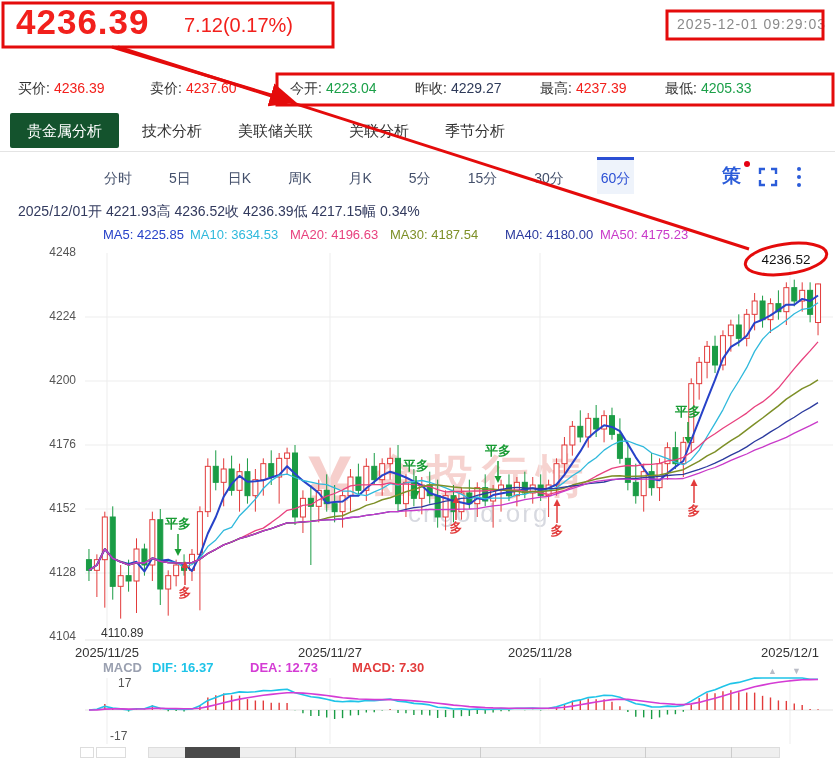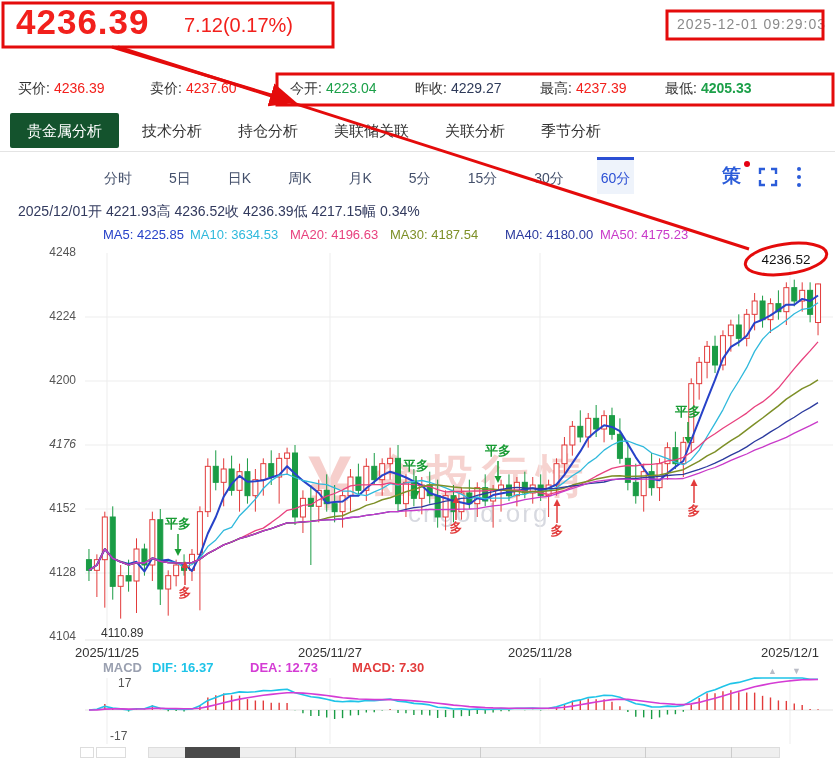--- a/index.html
+++ b/index.html
@@ -68,27 +68,26 @@
   <div class="abs" id="big-price">4236.39</div>
   <div class="abs" id="price-change">7.12(0.17%)</div>
   <div class="abs" id="timestamp">2025-12-01 09:29:03</div>
 
   <div id="quote-bar">
       <div class="q-item" style="left: 18px;"><span class="q-label">买价:</span><span class="q-value" style="color: rgb(242, 32, 28); font-weight: normal;">4236.39</span></div>
       <div class="q-item" style="left: 150px;"><span class="q-label">卖价:</span><span class="q-value" style="color: rgb(242, 32, 28); font-weight: normal;">4237.60</span></div>
       <div class="q-item" style="left: 290px;"><span class="q-label">今开:</span><span class="q-value" style="color: rgb(28, 160, 73); font-weight: normal;">4223.04</span></div>
       <div class="q-item" style="left: 415px;"><span class="q-label">昨收:</span><span class="q-value" style="color: rgb(46, 58, 89); font-weight: normal;">4229.27</span></div>
       <div class="q-item" style="left: 540px;"><span class="q-label">最高:</span><span class="q-value" style="color: rgb(242, 32, 28); font-weight: normal;">4237.39</span></div>
-      <div class="q-item" style="left: 665px;"><span class="q-label">最低:</span><span class="q-value" style="color: rgb(28, 160, 73); font-weight: bold;">4205.33</span></div>
+      <div class="q-item" style="left: 665px;"><span class="q-label">最低:</span><span class="q-value" style="color: rgb(28, 160, 73); font-weight: normal;">4205.33</span></div>
     </div>
 
   <div class="abs" id="nav-tabs">
       <div class="nav-tab active">贵金属分析</div>
       <div class="nav-tab">技术分析</div>
-      <div class="nav-tab">持仓分析</div>
       <div class="nav-tab">美联储关联</div>
       <div class="nav-tab">关联分析</div>
       <div class="nav-tab">季节分析</div>
     </div>
   <div class="abs" id="nav-border"></div>
 
   <div class="abs" id="period-tabs">
       <div class="p-tab">分时</div>
       <div class="p-tab">5日</div>
       <div class="p-tab">日K</div>
@@ -459,21 +458,21 @@
       <line x1="810.1129032258065" y1="710" x2="810.1129032258065" y2="709.1204305816368" stroke="#e23b3b" stroke-width="1.4"></line>
       <line x1="818.0376344086021" y1="710" x2="818.0376344086021" y2="709.2855930723504" stroke="#e23b3b" stroke-width="1.4"></line>
       <path d="M89.0,710.0L96.9,709.3L104.8,706.2L112.7,708.1L120.7,708.9L128.6,709.9L136.5,708.7L144.4,708.7L152.4,706.0L160.3,708.2L168.2,709.1L176.1,709.1L184.1,709.5L192.0,708.9L199.9,705.7L207.8,700.4L215.8,697.4L223.7,694.4L231.6,693.5L239.5,691.9L247.5,692.3L255.4,691.8L263.3,690.6L271.2,690.8L279.2,689.9L287.1,689.2L295.0,692.8L302.9,694.7L310.9,696.8L318.8,697.6L326.7,699.3L334.6,701.1L342.6,701.7L350.5,701.1L358.4,701.6L366.3,700.5L374.3,700.7L382.2,699.9L390.1,699.0L398.0,701.3L406.0,701.9L413.9,703.4L421.8,703.9L429.7,704.9L437.7,707.2L445.6,707.6L453.5,709.0L461.4,708.9L469.3,709.5L477.3,709.0L485.2,709.5L493.1,709.2L501.0,708.6L509.0,708.9L516.9,708.2L524.8,708.4L532.7,708.1L540.7,708.5L548.6,708.2L556.5,706.7L564.4,704.3L572.4,701.4L580.3,699.9L588.2,697.6L596.1,696.7L604.1,695.3L612.0,695.5L619.9,697.3L627.8,700.4L635.8,703.7L643.7,704.9L651.6,706.9L659.5,707.0L667.5,706.1L675.4,706.5L683.3,705.4L691.2,701.1L699.2,696.4L707.1,691.9L715.0,689.8L722.9,686.5L730.9,683.6L738.8,682.4L746.7,680.3L754.6,678.1L762.6,678.0L770.5,678.0L778.4,678.0L786.3,678.0L794.3,678.0L802.2,678.0L810.1,679.2L818.0,679.2" fill="none" stroke="#1fc4e8" stroke-width="1.6" stroke-linejoin="round"></path>
       <path d="M89.0,710.0L96.9,709.9L104.8,709.1L112.7,708.9L120.7,708.9L128.6,709.1L136.5,709.0L144.4,709.0L152.4,708.4L160.3,708.3L168.2,708.5L176.1,708.6L184.1,708.8L192.0,708.8L199.9,708.2L207.8,706.6L215.8,704.8L223.7,702.7L231.6,700.9L239.5,699.1L247.5,697.7L255.4,696.5L263.3,695.3L271.2,694.4L279.2,693.5L287.1,692.7L295.0,692.7L302.9,693.1L310.9,693.8L318.8,694.6L326.7,695.5L334.6,696.6L342.6,697.7L350.5,698.4L358.4,699.0L366.3,699.3L374.3,699.6L382.2,699.6L390.1,699.5L398.0,699.9L406.0,700.3L413.9,700.9L421.8,701.5L429.7,702.2L437.7,703.2L445.6,704.1L453.5,705.1L461.4,705.8L469.3,706.6L477.3,707.1L485.2,707.6L493.1,707.9L501.0,708.0L509.0,708.2L516.9,708.2L524.8,708.2L532.7,708.2L540.7,708.3L548.6,708.3L556.5,707.9L564.4,707.2L572.4,706.1L580.3,704.8L588.2,703.4L596.1,702.0L604.1,700.7L612.0,699.6L619.9,699.2L627.8,699.4L635.8,700.3L643.7,701.2L651.6,702.3L659.5,703.3L667.5,703.8L675.4,704.4L683.3,704.6L691.2,703.9L699.2,702.4L707.1,700.3L715.0,698.2L722.9,695.9L730.9,693.4L738.8,691.2L746.7,689.0L754.6,686.8L762.6,685.1L770.5,683.5L778.4,682.3L786.3,681.2L794.3,680.4L802.2,679.7L810.1,679.6L818.0,679.5" fill="none" stroke="#d43cd4" stroke-width="1.6" stroke-linejoin="round"></path>
     </svg>
 
   <div id="y-ticks">
       <div class="y-tick" style="left: 30px; top: 245px;">4248</div>
       <div class="y-tick" style="left: 30px; top: 309px;">4224</div>
       <div class="y-tick" style="left: 30px; top: 373px;">4200</div>
-      <div class="y-tick" style="left: 30px; top: 437px; font-style: italic;">4176</div>
+      <div class="y-tick" style="left: 30px; top: 437px;">4176</div>
       <div class="y-tick" style="left: 30px; top: 501px;">4152</div>
       <div class="y-tick" style="left: 30px; top: 565px;">4128</div>
       <div class="y-tick" style="left: 30px; top: 629px;">4104</div>
     </div>
   <div id="x-labels">
       <div class="x-label" style="left: 107px;">2025/11/25</div>
       <div class="x-label" style="left: 330px;">2025/11/27</div>
       <div class="x-label" style="left: 540px;">2025/11/28</div>
       <div class="x-label" style="left: 790px;">2025/12/1</div>
     </div>

